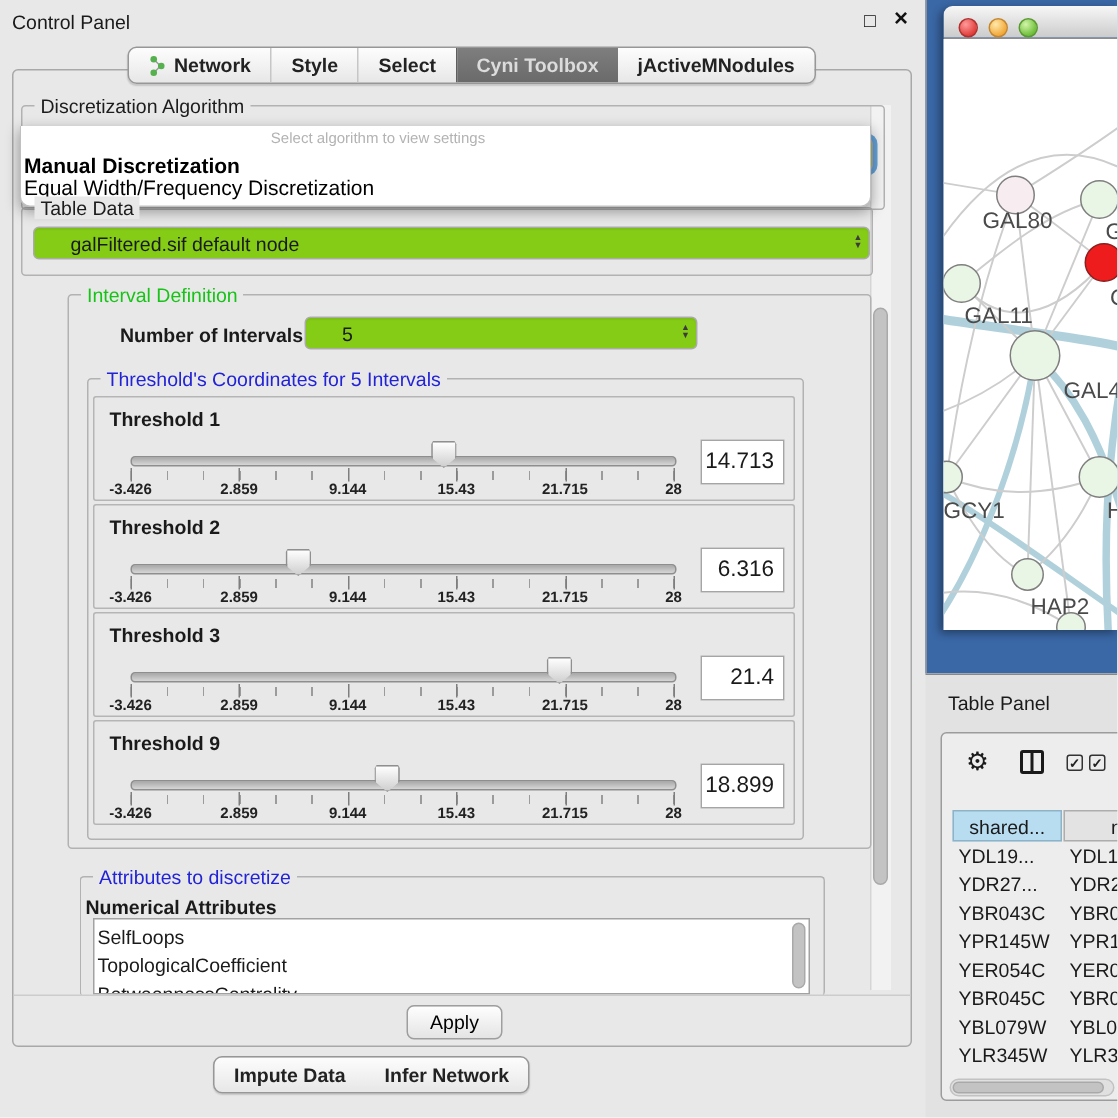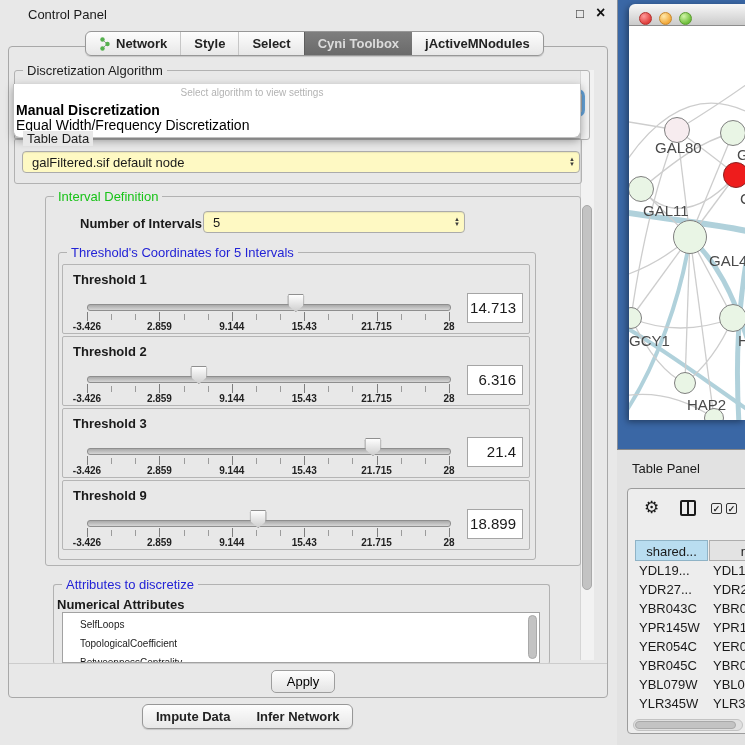--- a/index.html
+++ b/index.html
@@ -19,22 +19,22 @@
   .seg.after-active{border-left:none;}
 
   
   .group{position:absolute;border:1px solid #b2b2b2;border-radius:3px;}
   .group-title{position:absolute;top:-8px;left:8px;background:#e8e8e8;padding:0 4px;font-size:13px;white-space:nowrap;}
   .t-green{color:#17c317;}
   .t-blue{color:#2323d6;}
   .t-dark{color:#1c1c1c;}
 
   
-  .combo{position:absolute;background:#fef9c3;border:1px solid #ababab;border-radius:4px;height:22px;
-         font-size:13px;line-height:22px;padding-left:9px;box-sizing:border-box;
+  .combo{position:absolute;background:#84cc16;border:1px solid #ababab;border-radius:4px;height:22px;
+         font-size:13px;line-height:22px;padding-left:24px;box-sizing:border-box;
          box-shadow:inset 0 1px 1px rgba(0,0,0,.08);}
   .combo .arrows{position:absolute;right:4px;top:1px;bottom:1px;display:flex;flex-direction:column;
                  justify-content:center;color:#3c3c3c;font-size:6px;line-height:5px;text-align:center;}
   .combo.focused{box-shadow:0 0 0 3px #64a2d8;}
 
   
   .thr-box{position:absolute;left:62px;width:468px;height:70px;border:1px solid #b5b5b5;border-radius:2px;box-sizing:border-box;}
   .thr-label{position:absolute;left:10px;top:7px;font-size:13px;font-weight:bold;}
   .track{position:absolute;left:24px;width:362px;top:39px;height:5px;border-radius:3px;
          background:linear-gradient(#a9a9a9,#d6d6d6);border:1px solid #8e8e8e;}
@@ -89,21 +89,21 @@
   .tr-clip{position:absolute;left:635px;top:561px;width:110px;height:157px;overflow:hidden;}
   .trow{position:absolute;left:0;width:200px;height:19px;font-size:13px;line-height:19px;}
   .tcell1{position:absolute;left:4px;width:66px;overflow:hidden;white-space:nowrap;}
   .tcell2{position:absolute;left:78px;width:120px;overflow:hidden;white-space:nowrap;}
 </style>
 </head>
 <body>
 
 <div id="root">
 
-  <div class="abs txt13" style="left:8px;top:7px;margin-left:20px;">Control Panel</div>
+  <div class="abs txt13" style="left:8px;top:7px;">Control Panel</div>
   <div class="abs" style="left:576px;top:6px;font-size:13px;color:#111;">□</div>
   <div class="abs bold" style="left:596px;top:4px;font-size:16px;color:#111;">×</div>
 
   <div class="abs seg-bar" style="left:85px;top:31px;z-index:5;">
     <div class="seg">
       <svg width="12" height="14" viewBox="0 0 12 14">
         <line x1="4" y1="3" x2="8" y2="7" stroke="#999" stroke-width="1"></line>
         <line x1="4" y1="11" x2="8" y2="7" stroke="#999" stroke-width="1"></line>
         <circle cx="3.5" cy="2.5" r="2.2" fill="#55b04e"></circle>
         <circle cx="8.5" cy="7" r="2.2" fill="#55b04e"></circle>
@@ -267,21 +267,21 @@
       <span style="left:100%">28</span>
     </div>
     <div class="val-box">18.899</div>
   </div>
 
   <div class="group" style="left:53px;top:584px;width:495px;height:79px;border-bottom:none;">
     <span class="group-title t-blue">Attributes to discretize</span>
   </div>
   <div class="abs bold txt13" style="left:57px;top:597px;">Numerical Attributes</div>
   <div class="abs" style="left:62px;top:612px;width:478px;height:51px;background:#fff;border:1px solid #a2a2a2;box-sizing:border-box;overflow:hidden;">
-    <div style="font-size:10px;line-height:19px;padding:2px 0 0 17px;">
+    <div style="font-size:13px;line-height:19px;padding:2px 0 0 2px;">
       <div>SelfLoops</div>
       <div>TopologicalCoefficient</div>
       <div>BetweennessCentrality</div>
     </div>
     <div class="sb-thumb" style="right:2px;top:2px;width:9px;height:44px;"></div>
   </div>
 
   <div class="abs" style="left:9px;top:663px;width:598px;height:1px;background:#cccccc;"></div>
   <button class="mac-btn" style="left:271px;top:670px;width:64px;height:23px;">Apply</button>
 

